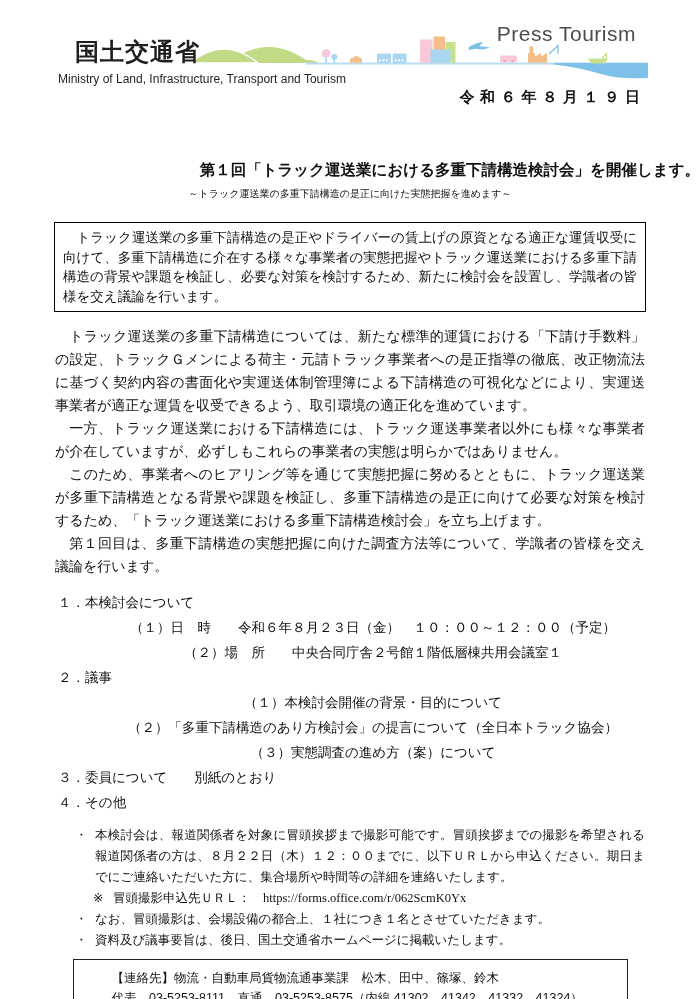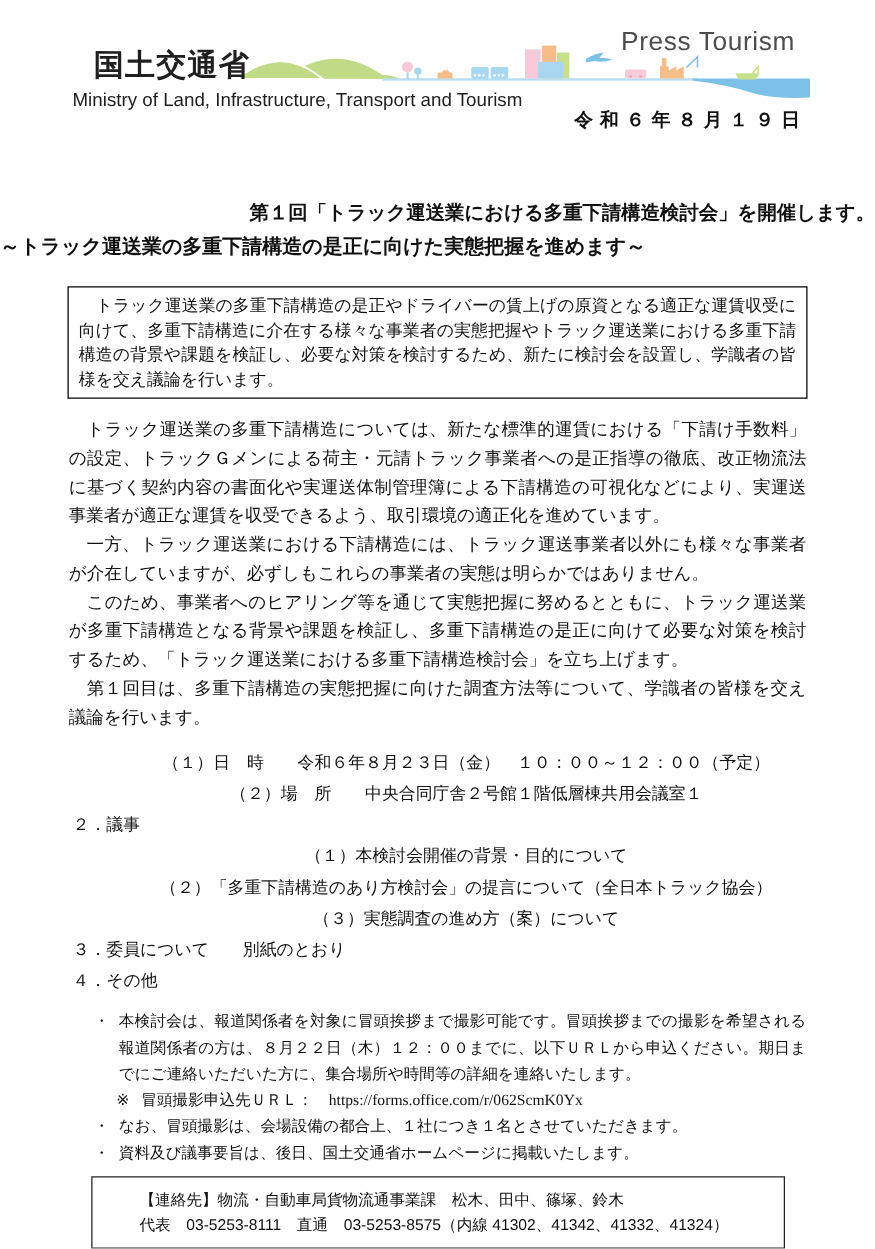--- a/index.html
+++ b/index.html
@@ -16,27 +16,27 @@
   html,body{background:#ffffff;}
   body{font-family:"Liberation Sans","DejaVu Sans",sans-serif;color:var(--ink);}
   .page{position:relative;width:700px;height:999px;background:#ffffff;overflow:hidden;}
 
   
   .header{position:relative;height:132px;}
   .banner-svg{position:absolute;left:188px;top:25px;}
   .press-release{position:absolute;top:22px;right:64px;font-size:21px;color:#4d4d4d;letter-spacing:.5px;}
   .logo-block{position:absolute;left:58px;top:36px;width:300px;}
   .logo-ja{font-size:24px;font-weight:900;color:#1f1f1f;letter-spacing:1px;padding-left:17px;}
-  .logo-en{font-size:15px;color:#1f1f1f;margin-top:4px;white-space:nowrap;}
+  .logo-en{font-size:12px;color:#1f1f1f;margin-top:4px;white-space:nowrap;}
   .date-block{position:absolute;right:60px;top:86px;text-align:right;font-weight:bold;font-size:15px;line-height:22px;}
   .release-date{letter-spacing:.38em;margin-right:-.38em;}
 
   
   .title{ text-align:right;font-size:15.5px;font-weight:bold;margin-top:28px;}
-  .subtitle{font-size:16px;font-weight:bold;margin-top:6px;}
+  .subtitle{text-align:center;font-size:10px;font-weight:normal;margin-top:6px;}
 
   
   .summary-box{margin:21px 54px 0 54px;border:1.5px solid #000;padding:5px 8px;}
   .summary-box p{font-size:13.5px;line-height:19.5px;text-align:justify;}
 
   
   .body-text{margin:13px 55px 0 55px;}
   .body-text p{font-size:14px;line-height:23px;text-align:justify;}
 
   
@@ -148,20 +148,21 @@
   </div>
 
   <div class="body-text">
     <p>　トラック運送業の多重下請構造については、新たな標準的運賃における「下請け手数料」の設定、トラックＧメンによる荷主・元請トラック事業者への是正指導の徹底、改正物流法に基づく契約内容の書面化や実運送体制管理簿による下請構造の可視化などにより、実運送事業者が適正な運賃を収受できるよう、取引環境の適正化を進めています。</p>
     <p>　一方、トラック運送業における下請構造には、トラック運送事業者以外にも様々な事業者が介在していますが、必ずしもこれらの事業者の実態は明らかではありません。</p>
     <p>　このため、事業者へのヒアリング等を通じて実態把握に努めるとともに、トラック運送業が多重下請構造となる背景や課題を検証し、多重下請構造の是正に向けて必要な対策を検討するため、「トラック運送業における多重下請構造検討会」を立ち上げます。</p>
     <p>　第１回目は、多重下請構造の実態把握に向けた調査方法等について、学識者の皆様を交え議論を行います。</p>
   </div>
 
   <section class="agenda">
+    <div class="agenda-heading">１．本検討会について</div>
     <div class="agenda-item">（１）日　時　　令和６年８月２３日（金）　１０：００～１２：００（予定）</div>
     <div class="agenda-item">（２）場　所　　中央合同庁舎２号館１階低層棟共用会議室１</div>
 
     <div class="agenda-heading">２．議事</div>
     <div class="agenda-item">（１）本検討会開催の背景・目的について</div>
     <div class="agenda-item">（２）「多重下請構造のあり方検討会」の提言について（全日本トラック協会）</div>
     <div class="agenda-item">（３）実態調査の進め方（案）について</div>
 
     <div class="agenda-heading">３．委員について　　別紙のとおり</div>
     <div class="agenda-heading">４．その他</div>

